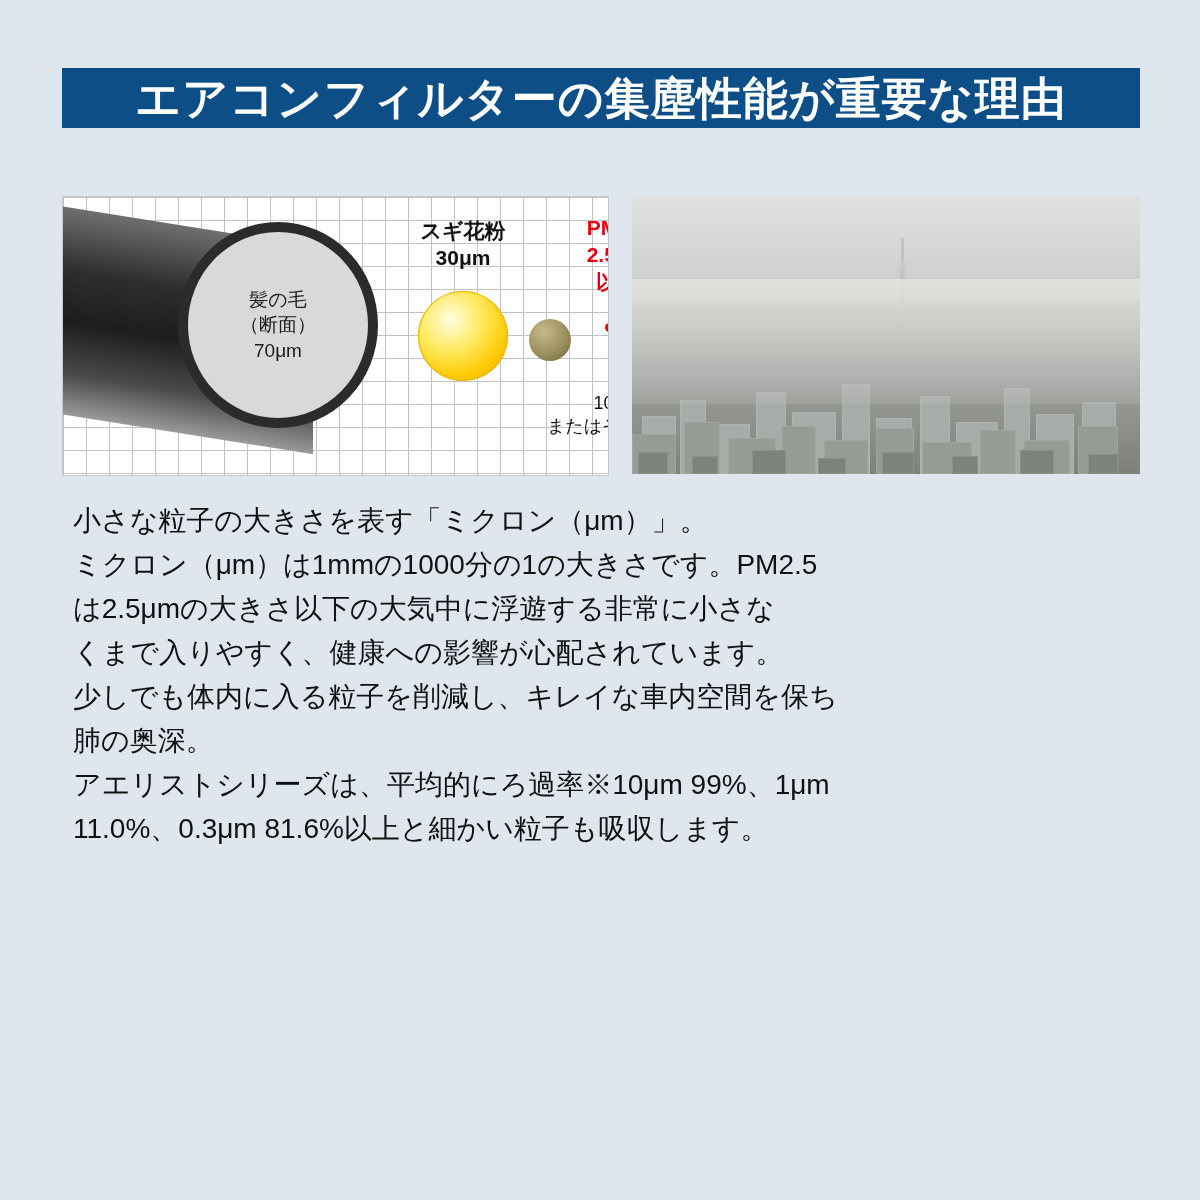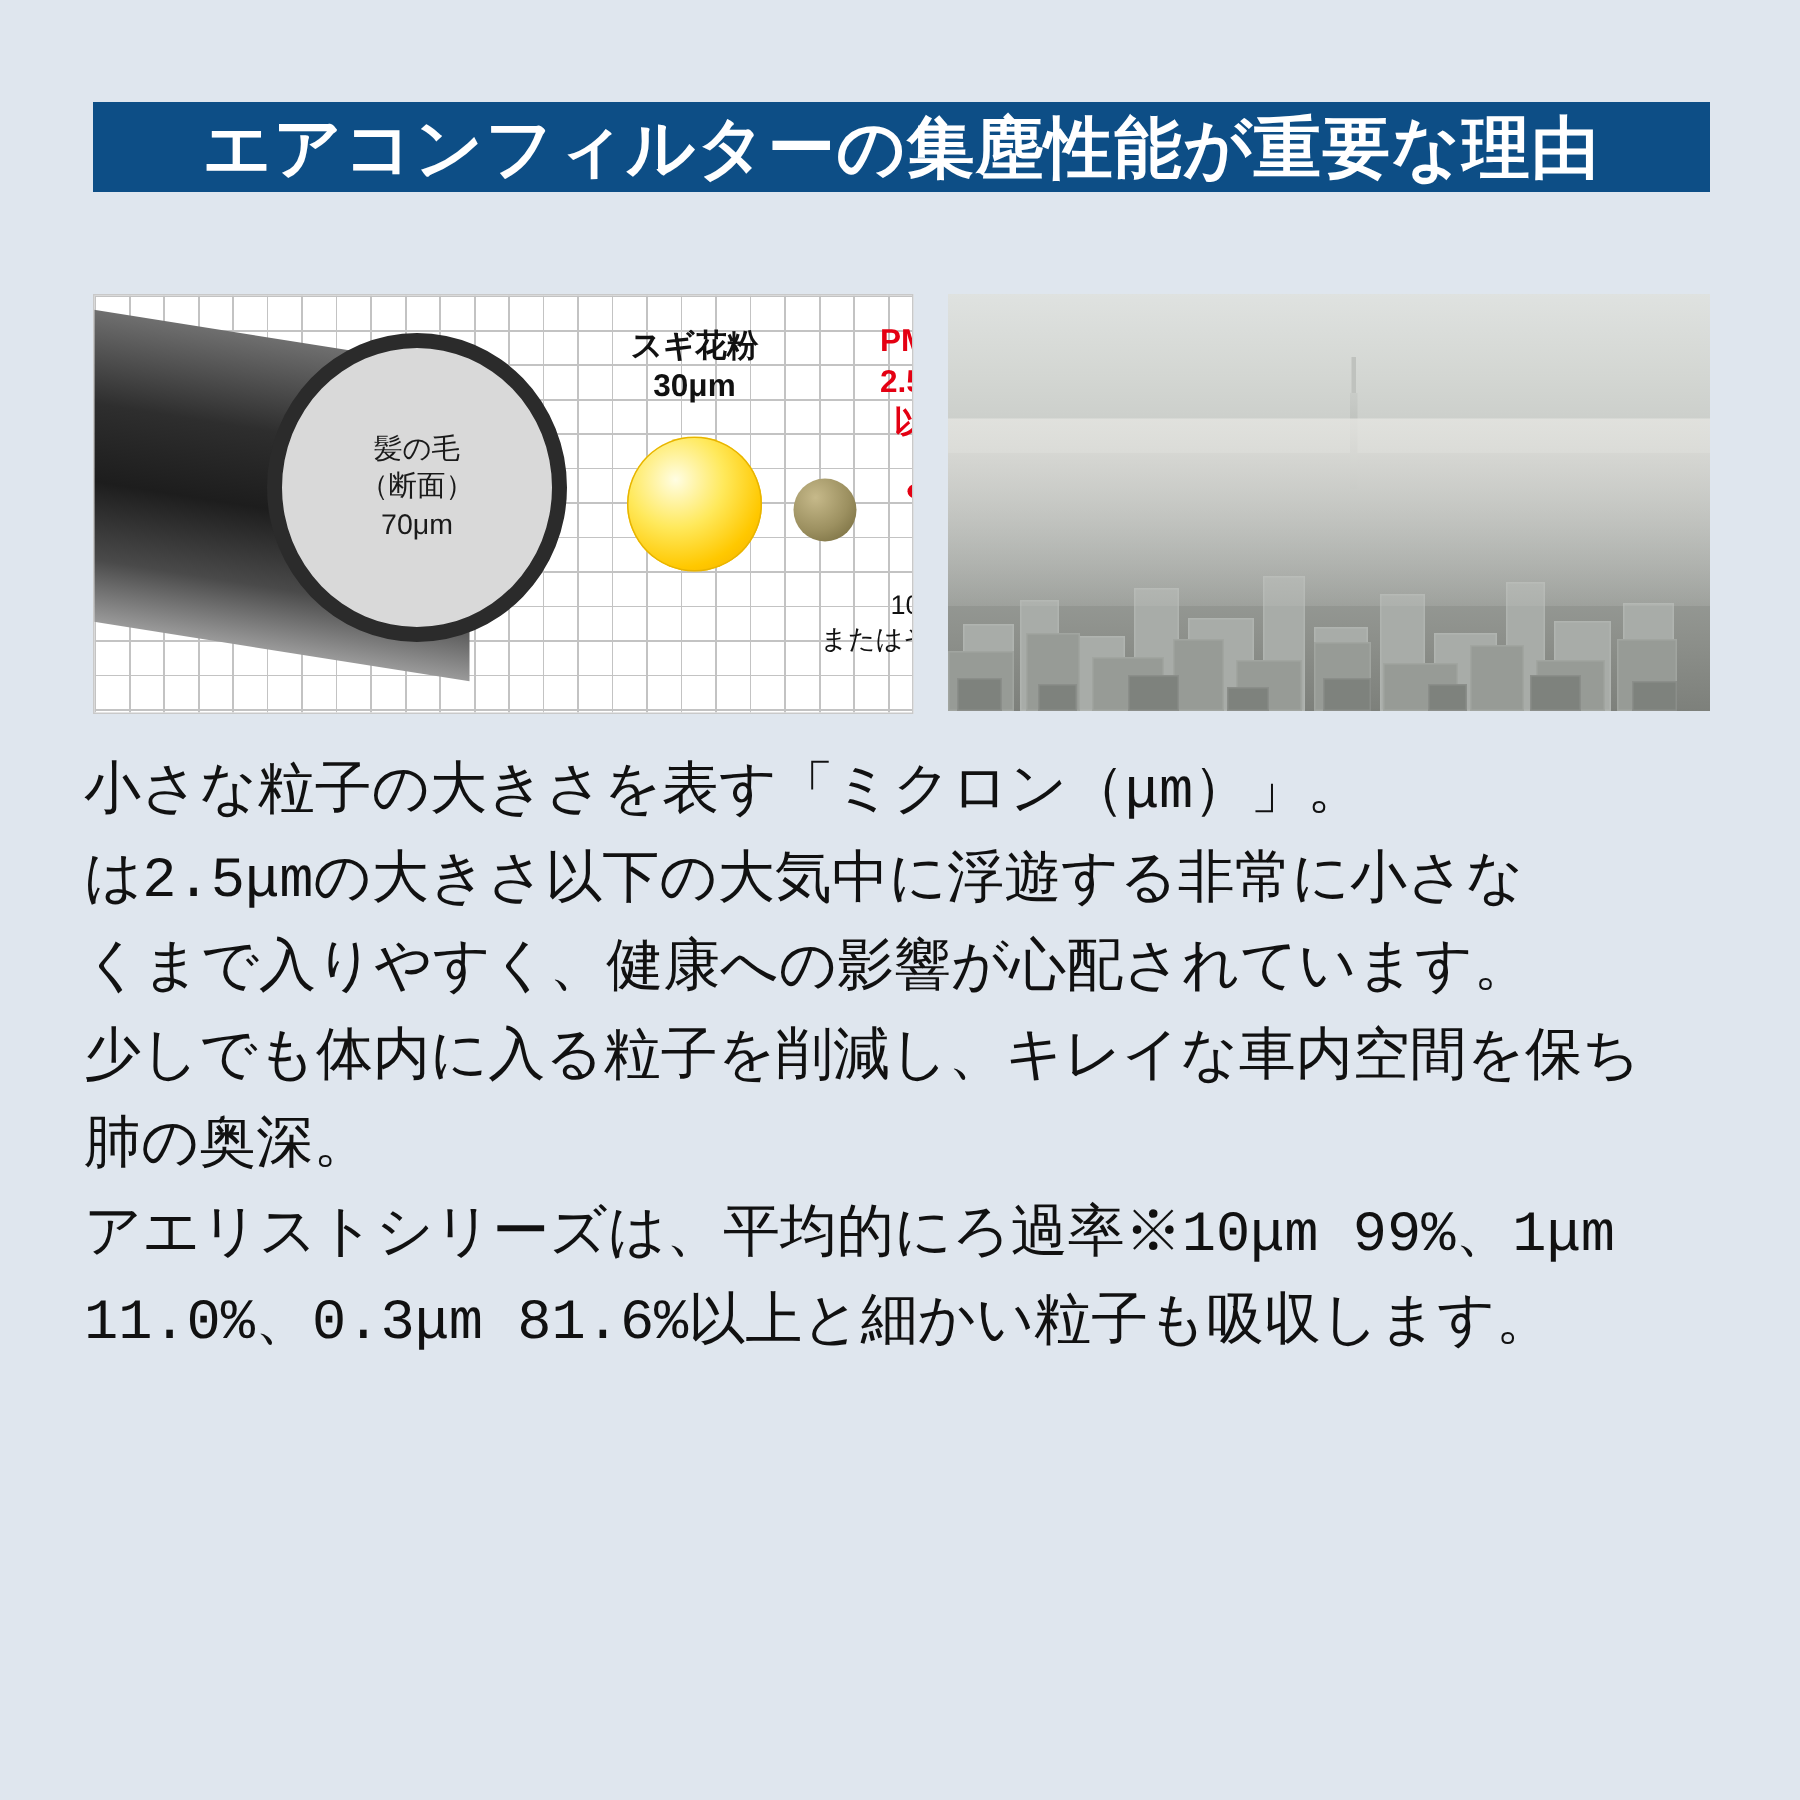--- a/index.html
+++ b/index.html
@@ -207,28 +207,28 @@
     content: "";
     position: absolute;
     left: 1px; top: -24px;
     width: 3px; height: 24px;
     background: #bfc2be;
   }
 
   
   .body-copy {
     position: absolute;
-    left: 56px;
+    left: 73px;
     top: 500px;
     width: 1092px;
     color: #111111;
-    font-size: 38px;
+    font-size: 28px;
     line-height: 1.5;
     letter-spacing: 0px;
-    font-family: Liberation Mono, monospace;
+    font-family: Liberation Sans, sans-serif;
   }
   .body-copy p {
     margin: 0 0 2px 0;
   }
   .footnote {
     position: absolute;
     left: 58px;
     top: 1104px;
     width: 1100px;
     font-size: 22px;
@@ -314,20 +314,21 @@
       <div class="bld near" style="left:388px; width:34px; height:24px;"></div>
       <div class="bld near" style="left:456px; width:30px; height:20px;"></div>
 
       <div class="tower" style="left:268px; top:-40px; height:64px;"></div>
     </div>
     <div class="haze"></div>
   </div>
 
   <div class="body-copy">
     <p>小さな粒子の大きさを表す「ミクロン（μm）」。</p>
+    <p>ミクロン（μm）は1mmの1000分の1の大きさです。PM2.5</p>
     <p>は2.5μmの大きさ以下の大気中に浮遊する非常に小さな</p>
     <p>くまで入りやすく、健康への影響が心配されています。</p>
     <p>少しでも体内に入る粒子を削減し、キレイな車内空間を保ち</p>
     <p>肺の奥深。</p>
     <p>アエリストシリーズは、平均的にろ過率※10μm 99%、1μm</p>
     <p>11.0%、0.3μm 81.6%以上と細かい粒子も吸収します。</p>
   </div>
 
 
 </div>

